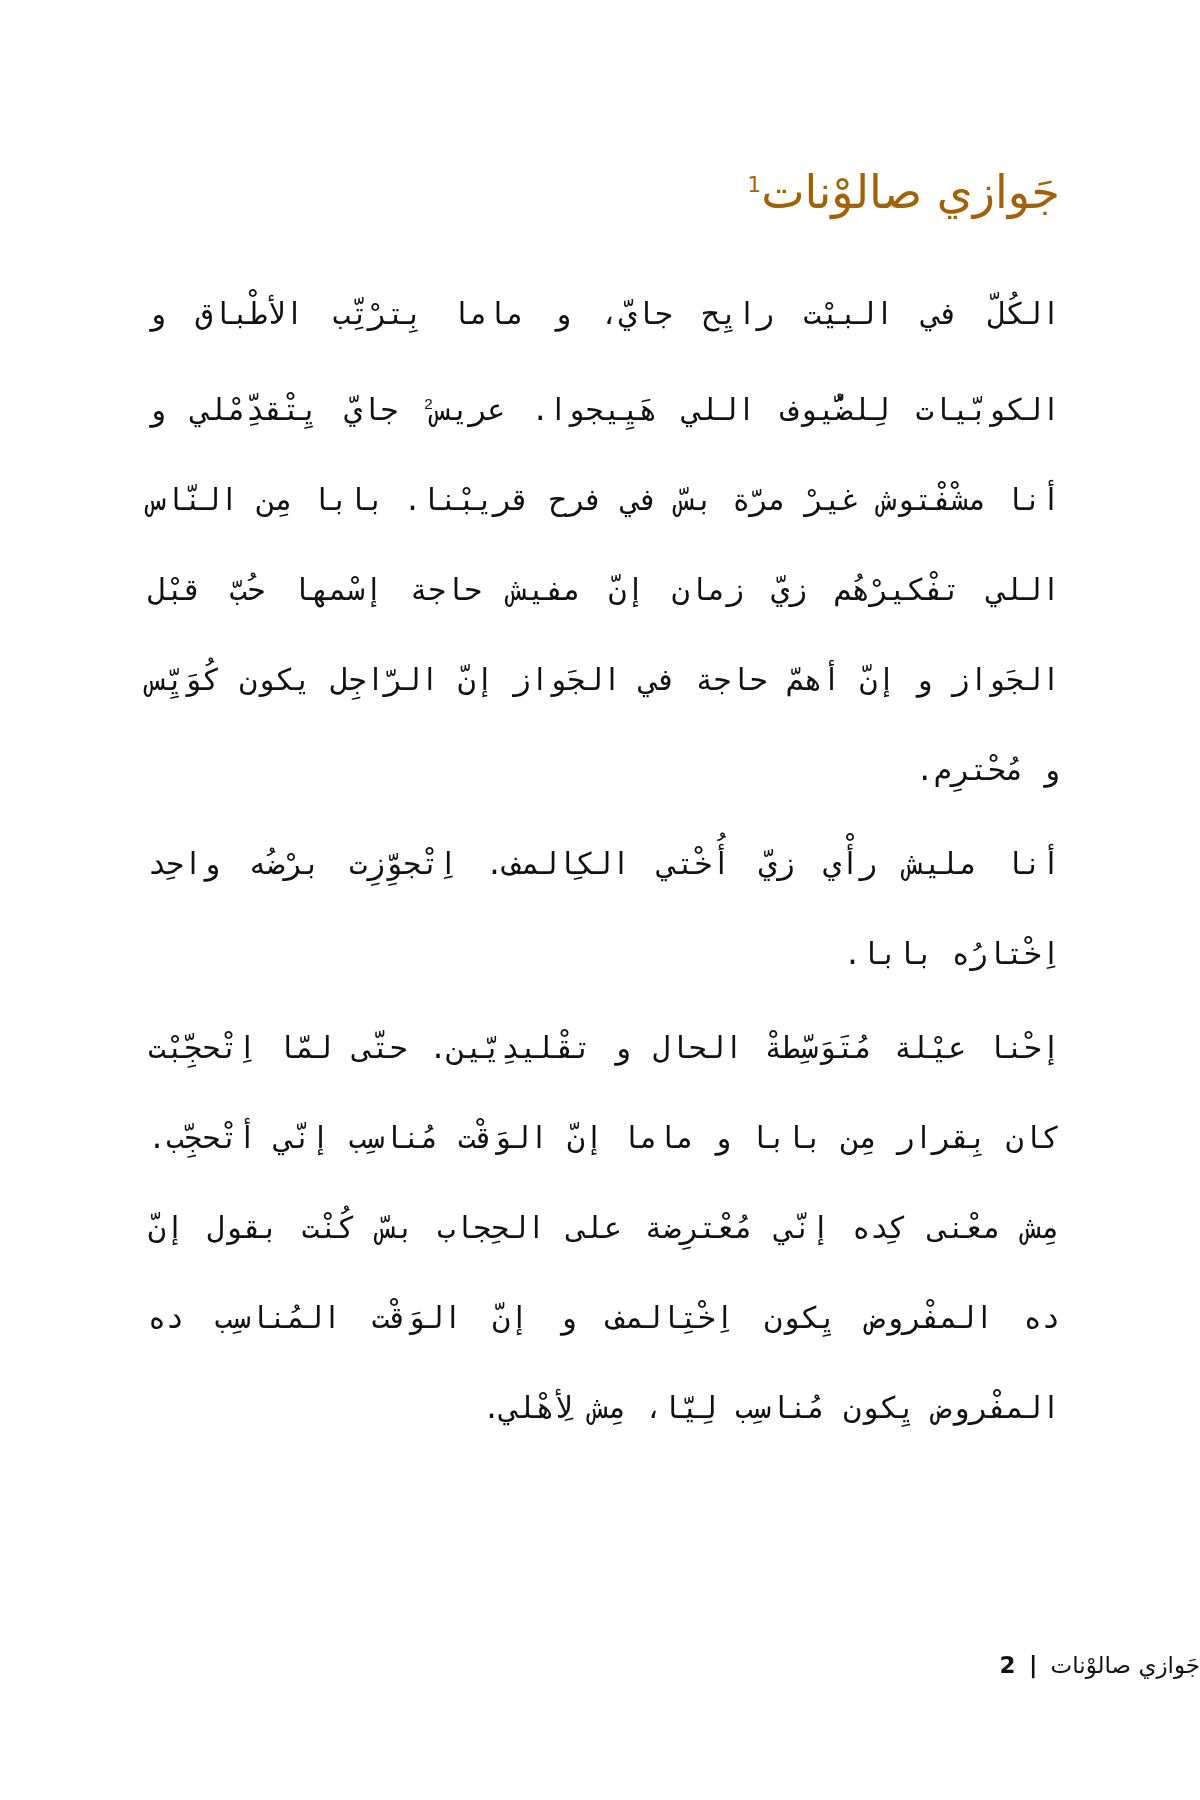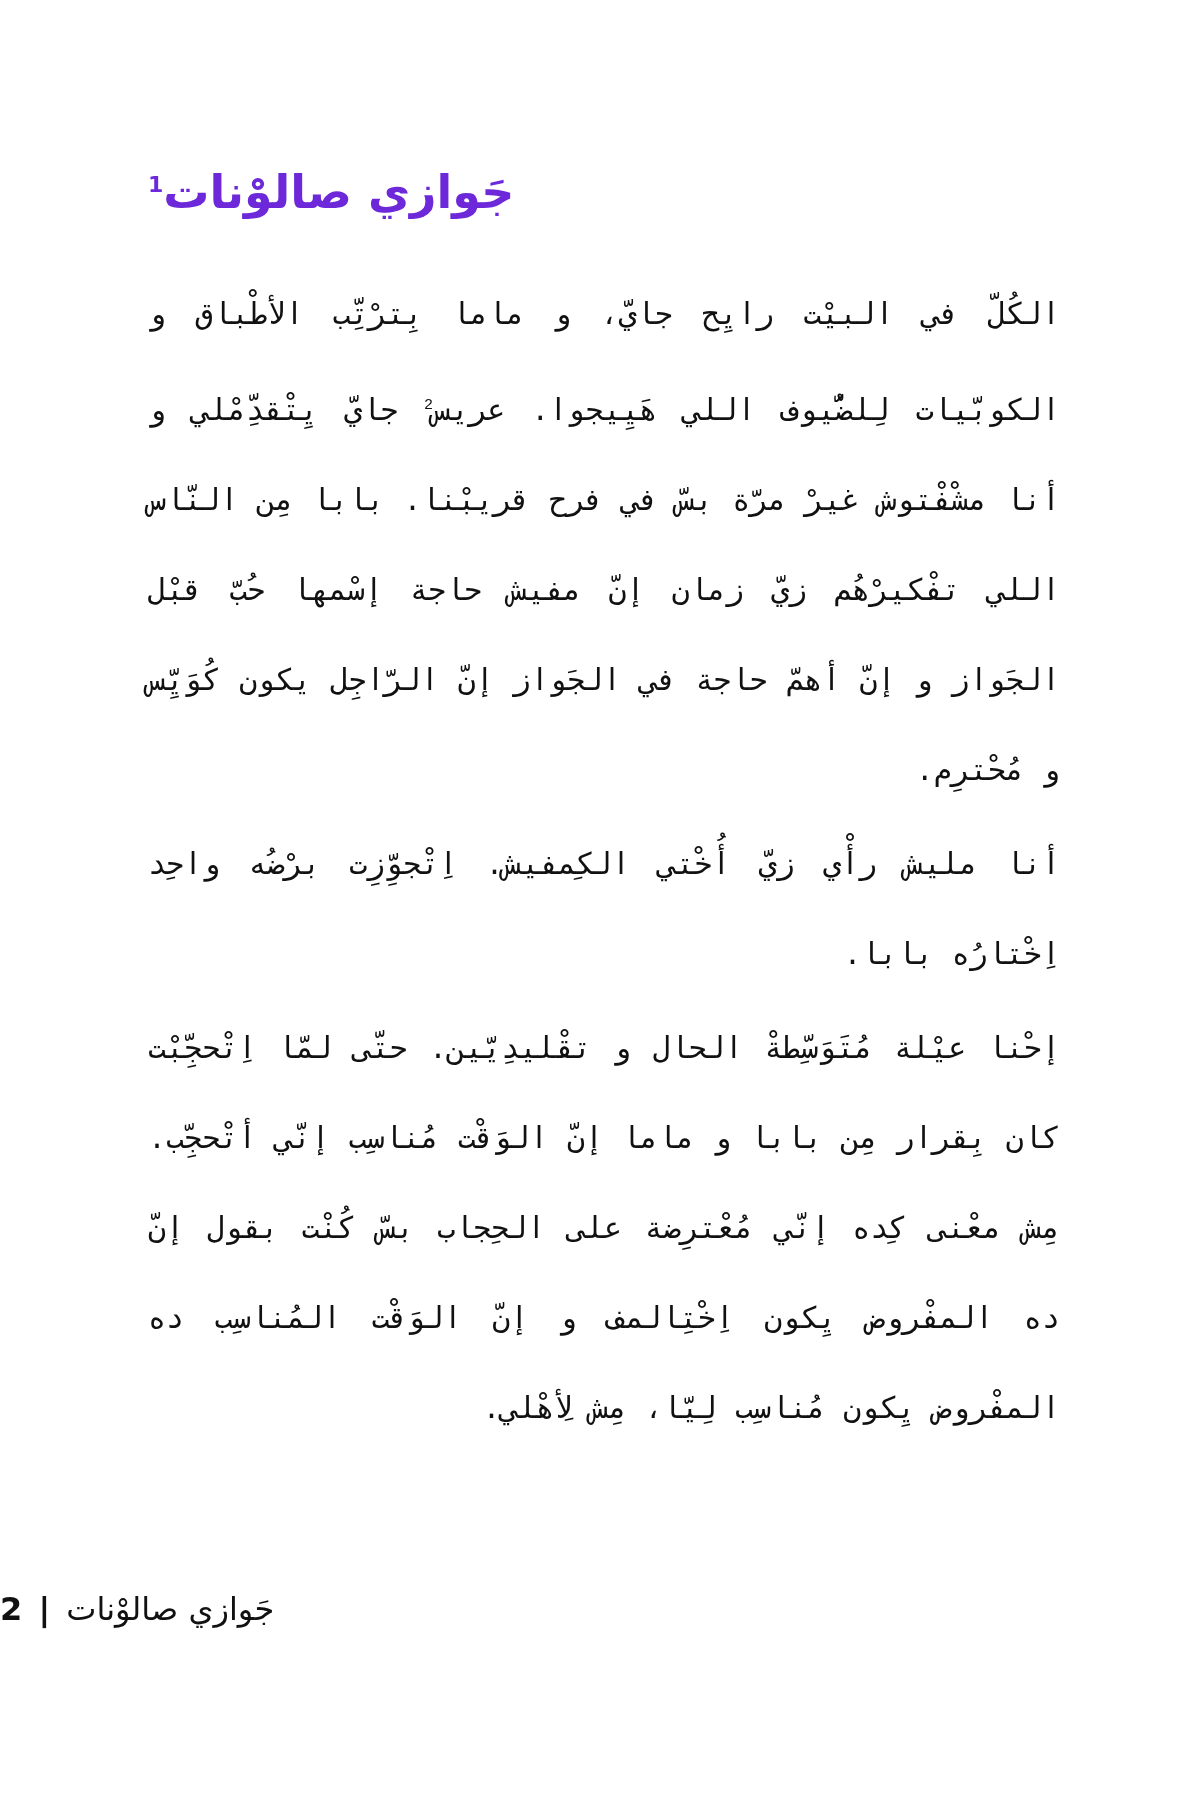--- a/index.html
+++ b/index.html
@@ -1,35 +1,35 @@
 <!DOCTYPE html>
 <html><head>
 <meta charset="utf-8">
 <style>
   html, body { margin: 0; padding: 0; background: #ffffff; }
   body { width: 1200px; height: 1800px; position: relative; overflow: hidden;
          font-family: "DejaVu Sans", sans-serif; color: #111111; }
   .page { position: absolute; left: 148px; top: 150px; width: 912px; direction: rtl; text-align: right; }
-  .title { text-align: left; font-size: 46px; color: #6d28d9; font-weight: 700; margin: 0 0 44px 0; line-height: 70px; }
+  .title { text-align: right; font-size: 46px; color: #a16207; font-weight: 400; margin: 0 0 44px 0; line-height: 70px; }
   .title sup { font-size: 22px; vertical-align: super; }
   .para { font-size: 30px; line-height: 90px; margin: 0 0 4px 0; text-align: justify; text-align-last: right; font-family: Liberation Mono, monospace; }
   .para sup { font-size: 15px; }
-  .footer { position: absolute; left: 0; width: 1200px; top: 1590px; text-align: left; direction: rtl; font-size: 32px; }
+  .footer { position: absolute; left: 0; width: 1200px; top: 1652px; text-align: right; direction: rtl; font-size: 23px; }
   .footer .sep { font-weight: 700; margin: 0 6px; }
   .footer .num { font-weight: 700; }
 </style>
 </head>
 <body>
 
 <div class="page">
   <h1 class="title"><span>جَوازي صالوْنات</span><sup>1</sup></h1>
 
   <p class="para"><span>الكُلّ في البيْت رايِح جايّ، و ماما بِترْتِّب الأطْباق و الكوبّيات لِلضُّيوف اللي هَيِيجوا. عريس</span><sup>2</sup><span> جايّ يِتْقدِّمْلي و أنا مشْفْتوش غيرْ مرّة بسّ في فرح قريبْنا. بابا مِن النّاس اللي تفْكيرْهُم زيّ زمان إنّ مفيش حاجة إسْمها حُبّ قبْل الجَواز و إنّ أهمّ حاجة في الجَواز إنّ الرّاجِل يكون كُوَيِّس و مُحْترِم.</span></p>
 
-  <p class="para">أنا مليش رأْي زيّ أُخْتي الكِمفيش. اِتْجوِّزِت برْضُه واحِد اِخْتارُه بابا.</p>
+  <p class="para">أنا مليش رأْي زيّ أُخْتي الكِالمف. اِتْجوِّزِت برْضُه واحِد اِخْتارُه بابا.</p>
   <p class="para">إحْنا عيْلة مُتَوَسِّطةْ الحال و تقْليدِيّين. حتّى لمّا اِتْحجِّبْت كان بِقرار مِن بابا و ماما إنّ الوَقْت مُناسِب إنّي أتْحجِّب. مِش معْنى كِده إنّي مُعْترِضة على الحِجاب بسّ كُنْت بقول إنّ ده المفْروض يِكون اِخْتِالمف و إنّ الوَقْت المُناسِب ده المفْروض يِكون مُناسِب لِيّا، مِش لِأهْلي.</p>
 </div>
 
 <div class="footer">
   <span>جَوازي صالوْنات</span>
   <span class="sep">|</span>
   <span class="num">2</span>
 </div>
 
 </body></html>

